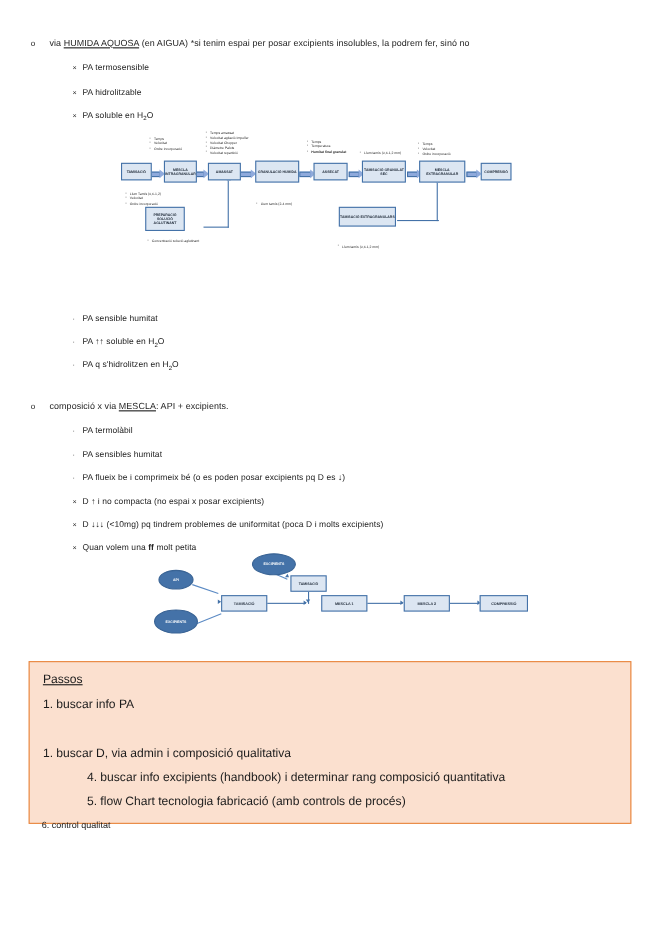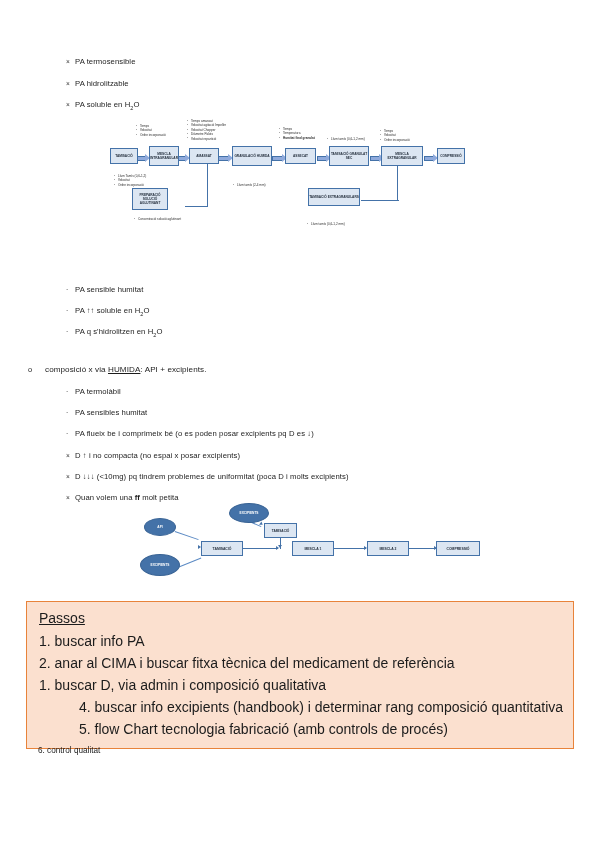--- a/index.html
+++ b/index.html
@@ -48,28 +48,31 @@
   .arrowdn{position:absolute;width:0;height:0;border-left:2.6px solid transparent;border-right:2.6px solid transparent;border-top:3.4px solid #4472a8;}
   .fatarrow{position:absolute;height:5px;background:#8faadc;border:1px solid #4472a8;box-sizing:border-box;}
   .fathead{position:absolute;width:0;height:0;border-top:4.5px solid transparent;border-bottom:4.5px solid transparent;border-left:5px solid #8faadc;}
   .diagline{position:absolute;height:0;border-top:1px solid #5b8ac4;transform-origin:0 0;}
 
   
   .callout{
     position:absolute;box-sizing:border-box;
     background:#fbe0cf;border:1.4px solid #e8833a;
   }
-  .callout .row{position:absolute;font-size:14px;line-height:11px;color:#1c1c1c;white-space:nowrap;}
+  .callout .row{position:absolute;font-size:11px;line-height:11px;color:#1c1c1c;white-space:nowrap;}
   .callout .hdr{text-decoration:underline;}
 </style>
 </head>
 <body>
 
 <div class="page">
 
+  <div class="lvl1" style="left:28px;top:34px;">
+    <span class="mk">o</span><span>via </span><span class="u">HUMIDA AQUOSA</span><span> (en AIGUA)  *si tenim espai per posar excipients insolubles, la podrem fer, sinó no</span>
+  </div>
 
   <div class="lvl2" style="left:66px;top:56px;">
     <span class="mk">×</span><span>PA termosensible</span>
   </div>
   <div class="lvl2" style="left:66px;top:78px;">
     <span class="mk">×</span><span>PA hidrolitzable</span>
   </div>
   <div class="lvl2" style="left:66px;top:99px;">
     <span class="mk">×</span><span>PA soluble en H<sub>2</sub>O</span>
   </div>
@@ -193,21 +196,21 @@
     <span class="mk">·</span><span>PA sensible humitat</span>
   </div>
   <div class="lvl2" style="left:66px;top:305px;">
     <span class="mk">·</span><span>PA ↑↑ soluble en H<sub>2</sub>O</span>
   </div>
   <div class="lvl2" style="left:66px;top:326px;">
     <span class="mk">·</span><span>PA q s'hidrolitzen en H<sub>2</sub>O</span>
   </div>
 
   <div class="lvl1" style="left:28px;top:364px;">
-    <span class="mk">o</span><span>composició x via </span><span class="u">HUMIDA</span><span>: API + excipients.</span>
+    <span class="mk">o</span><span>composició x via </span><span class="u">MESCLA</span><span>: API + excipients.</span>
   </div>
   <div class="lvl2" style="left:66px;top:386px;">
     <span class="mk">·</span><span>PA termolàbil</span>
   </div>
   <div class="lvl2" style="left:66px;top:407px;">
     <span class="mk">·</span><span>PA sensibles humitat</span>
   </div>
   <div class="lvl2" style="left:66px;top:428px;">
     <span class="mk">·</span><span>PA flueix be i comprimeix bé (o es poden posar excipients pq D es ↓)</span>
   </div>
@@ -265,20 +268,19 @@
       <span>MESCLA 2</span>
     </div>
     <div class="node" style="left:296px;top:41px;width:44px;height:15px;font-size:3.4px;">
       <span>COMPRESSIÓ</span>
     </div>
   </div>
 
   <div class="callout" style="left:26px;top:601px;width:548px;height:148px;">
     <div class="row hdr" style="left:12px;top:11px;">Passos</div>
     <div class="row" style="left:12px;top:34px;">1. buscar info PA</div>
-    <div class="row" style="left:12px;top:56px;">2. anar al CIMA i buscar fitxa tècnica del medicament de referència</div>
     <div class="row" style="left:12px;top:78px;">1. buscar D, via admin i composició qualitativa</div>
     <div class="row" style="left:12px;top:100px;margin-left:40px;">4. buscar info excipients (handbook) i determinar rang composició quantitativa</div>
     <div class="row" style="left:12px;top:122px;margin-left:40px;">5. flow Chart tecnologia fabricació (amb controls de procés)</div>
   </div>
   <div class="row" style="position:absolute;left:38px;top:745px;font-size:8.2px;line-height:11px;white-space:nowrap;">6. control qualitat</div>
 
 </div>
 
 </body></html>

